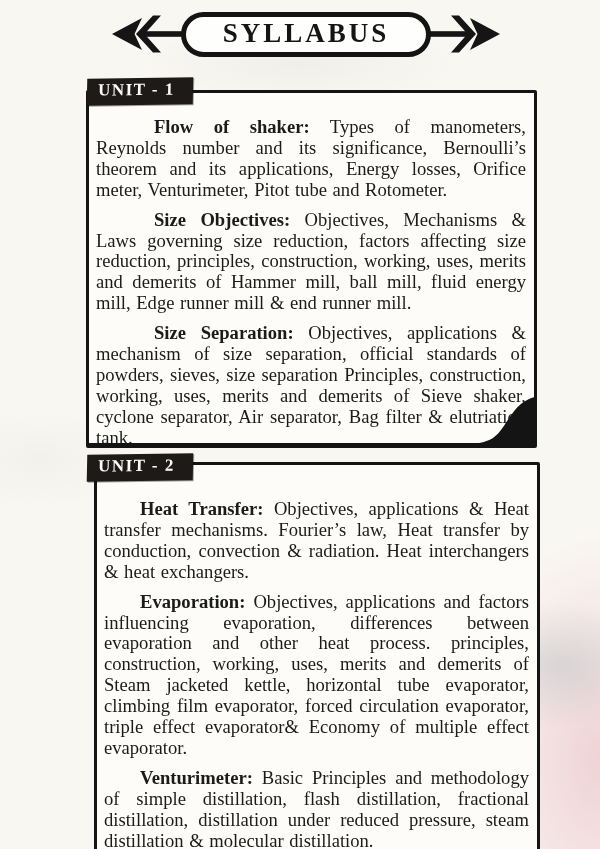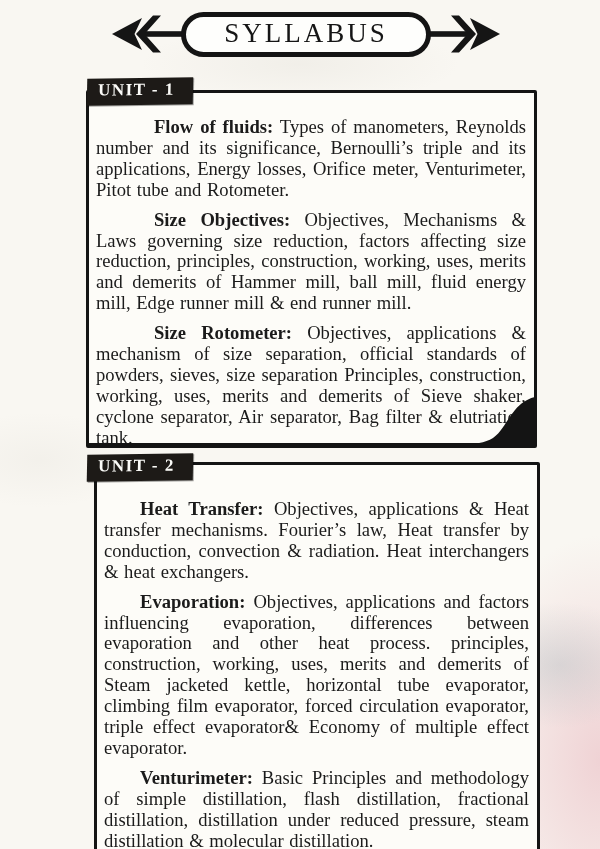--- a/index.html
+++ b/index.html
@@ -19,21 +19,21 @@
     display:flex;justify-content:center;align-items:center;
     transform:translateX(6px);
   }
   .arrow{flex:none;margin:0 -6px;position:relative;z-index:0;}
   .arrow.right{transform:scaleX(-1);}
   .capsule{
     position:relative;z-index:1;flex:none;box-sizing:border-box;
     height:45px;min-width:250px;padding:0 32px 2px;
     background:#fefefc;border:5px solid #141414;border-radius:24px;
     display:flex;align-items:center;justify-content:center;
-    font-weight:normal;font-size:27px;letter-spacing:3px;color:#151515;
+    font-weight:bold;font-size:27px;letter-spacing:3px;color:#151515;
   }
   .unit-box{
     position:absolute;box-sizing:border-box;background:#fdfcf8;
     border:3px solid #141414;border-bottom-width:5px;border-radius:2px;
     overflow:hidden;
   }
   .unit-box.u1{left:86px;top:90px;width:451px;height:358px;}
   .unit-box.u2{left:94px;top:462px;width:446px;height:456px;}
   .unit-label{
     position:absolute;z-index:3;background:#1d1a17;color:#fbfbf8;
@@ -75,23 +75,23 @@
       <path d="M42 4.5 L25 23 L42 41.5 L50 41.5 L33.5 23 L50 4.5 Z" fill="#151515"></path>
     </svg>
   </div>
 
   <div class="unit-label l1">
     <span>UNIT - 1</span>
   </div>
 
   <section class="unit-box u1">
     <div class="unit-content">
-      <p><b>Flow of fluids:</b><span> Types of manometers, Reynolds number and its significance, Bernoulli’s triple and its applications, Energy losses, Orifice meter, Venturimeter, Pitot tube and Rotometer.</span></p>
+      <p><b>Flow of shaker:</b><span> Types of manometers, Reynolds number and its significance, Bernoulli’s theorem and its applications, Energy losses, Orifice meter, Venturimeter, Pitot tube and Rotometer.</span></p>
       <p><b>Size Objectives:</b><span> Objectives, Mechanisms &amp; Laws governing size reduction, factors affecting size reduction, principles, construction, working, uses, merits and demerits of Hammer mill, ball mill, fluid energy mill, Edge runner mill &amp; end runner mill.</span></p>
-      <p><b>Size Rotometer:</b><span> Objectives, applications &amp; mechanism of size separation, official standards of powders, sieves, size separation Principles, construction, working, uses, merits and demerits of Sieve shaker, cyclone separator, Air separator, Bag filter &amp; elutriation tank.</span></p>
+      <p><b>Size Separation:</b><span> Objectives, applications &amp; mechanism of size separation, official standards of powders, sieves, size separation Principles, construction, working, uses, merits and demerits of Sieve shaker, cyclone separator, Air separator, Bag filter &amp; elutriation tank.</span></p>
     </div>
     <svg class="swoosh" width="76" height="48" viewBox="0 0 76 48" xmlns="http://www.w3.org/2000/svg">
       <path d="M0 48 L76 48 L76 0 C68 2 62 6 56 13 C48 22 44 34 34 41 C25 46.5 12 47.5 0 48 Z" fill="#141414"></path>
     </svg>
   </section>
 
   <div class="unit-label l2">
     <span>UNIT - 2</span>
   </div>
 

